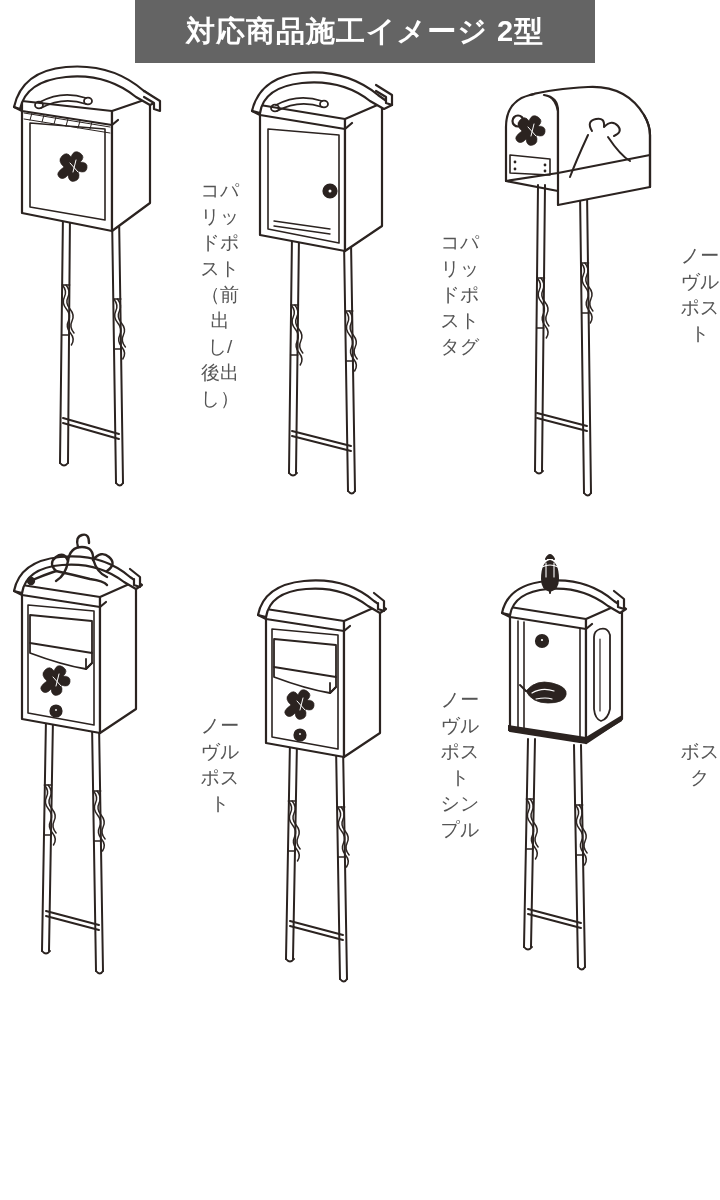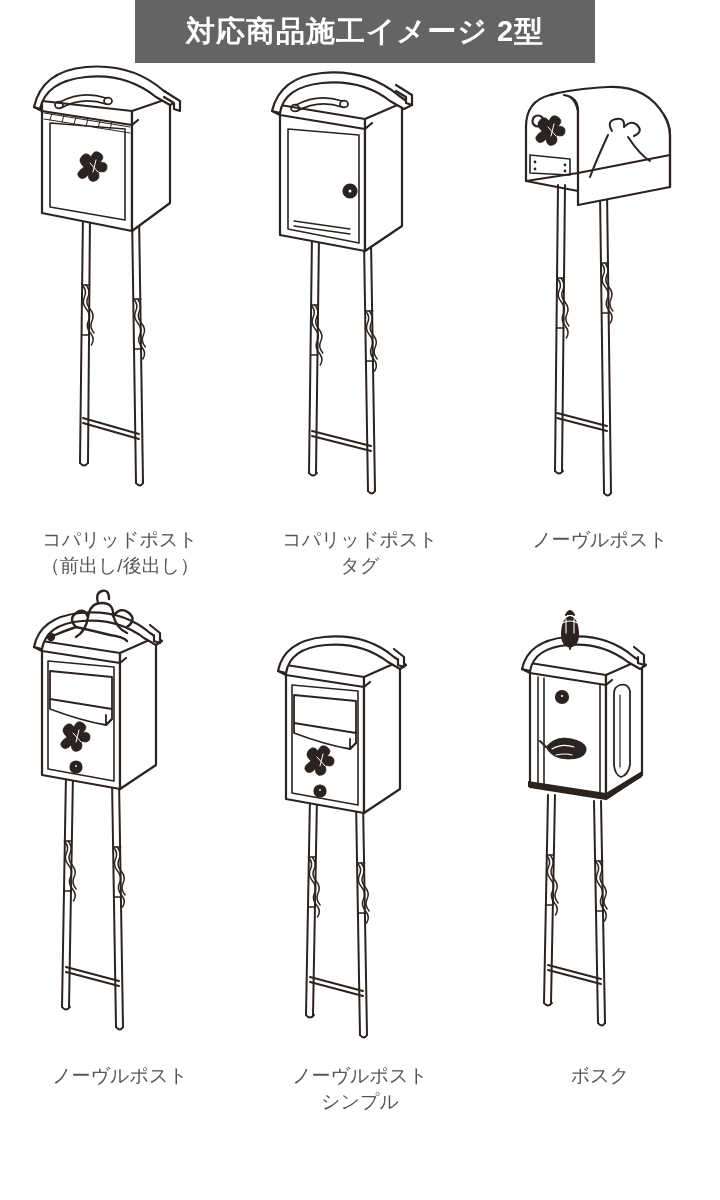--- a/index.html
+++ b/index.html
@@ -31,22 +31,23 @@
   .grid{
     position:absolute;left:0;top:63px;width:720px;
   }
   .row{
     display:flex;
     width:720px;
   }
   .cell{
     width:240px;
     display:flex;
-    flex-direction:column;
+    flex-direction:row;
     align-items:center;
+    justify-content:flex-end;
   }
   .art{
     width:240px;height:460px;
     display:flex;align-items:flex-start;justify-content:center;
   }
   .art svg{display:block;}
   .caption{
     text-align:center;
     color:#555555;
     font-size:19px;

